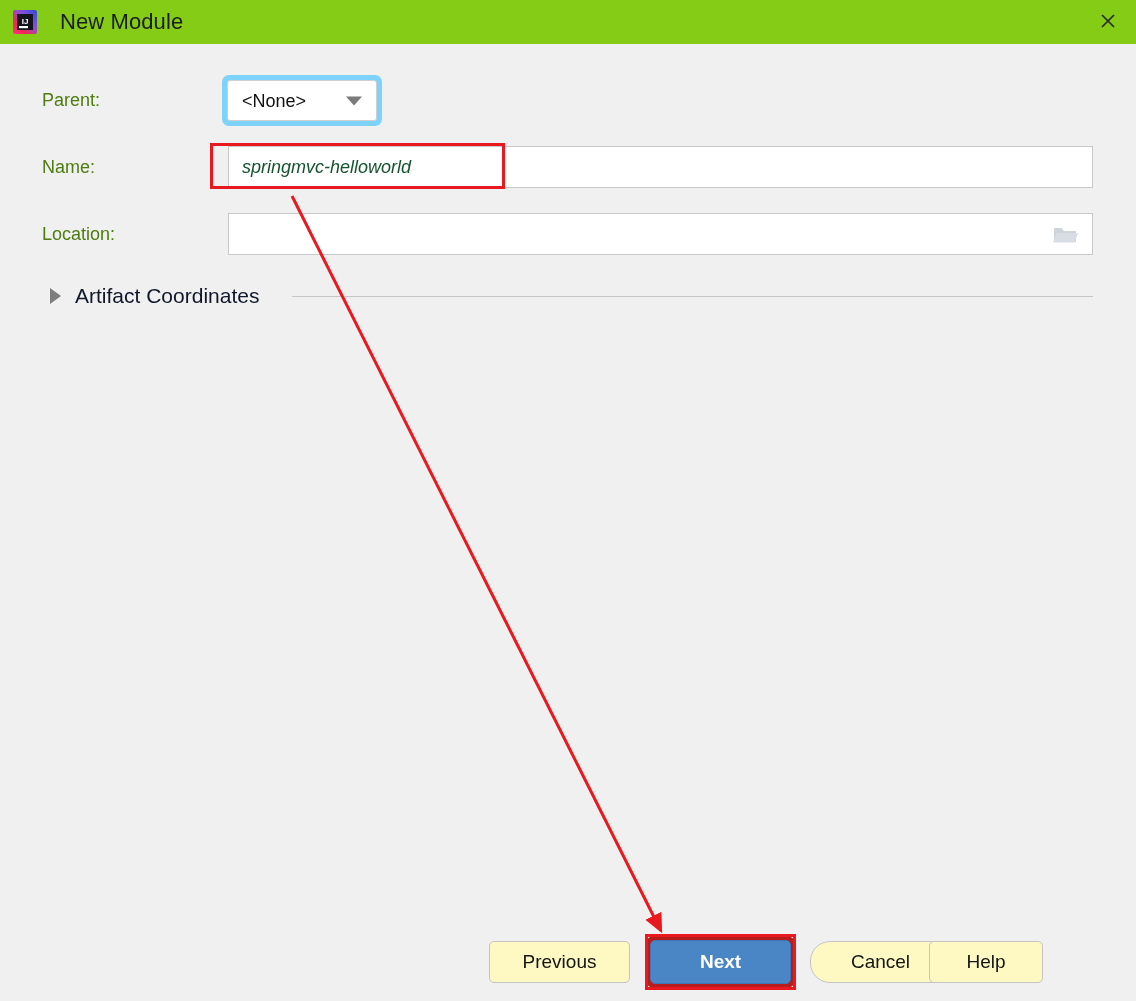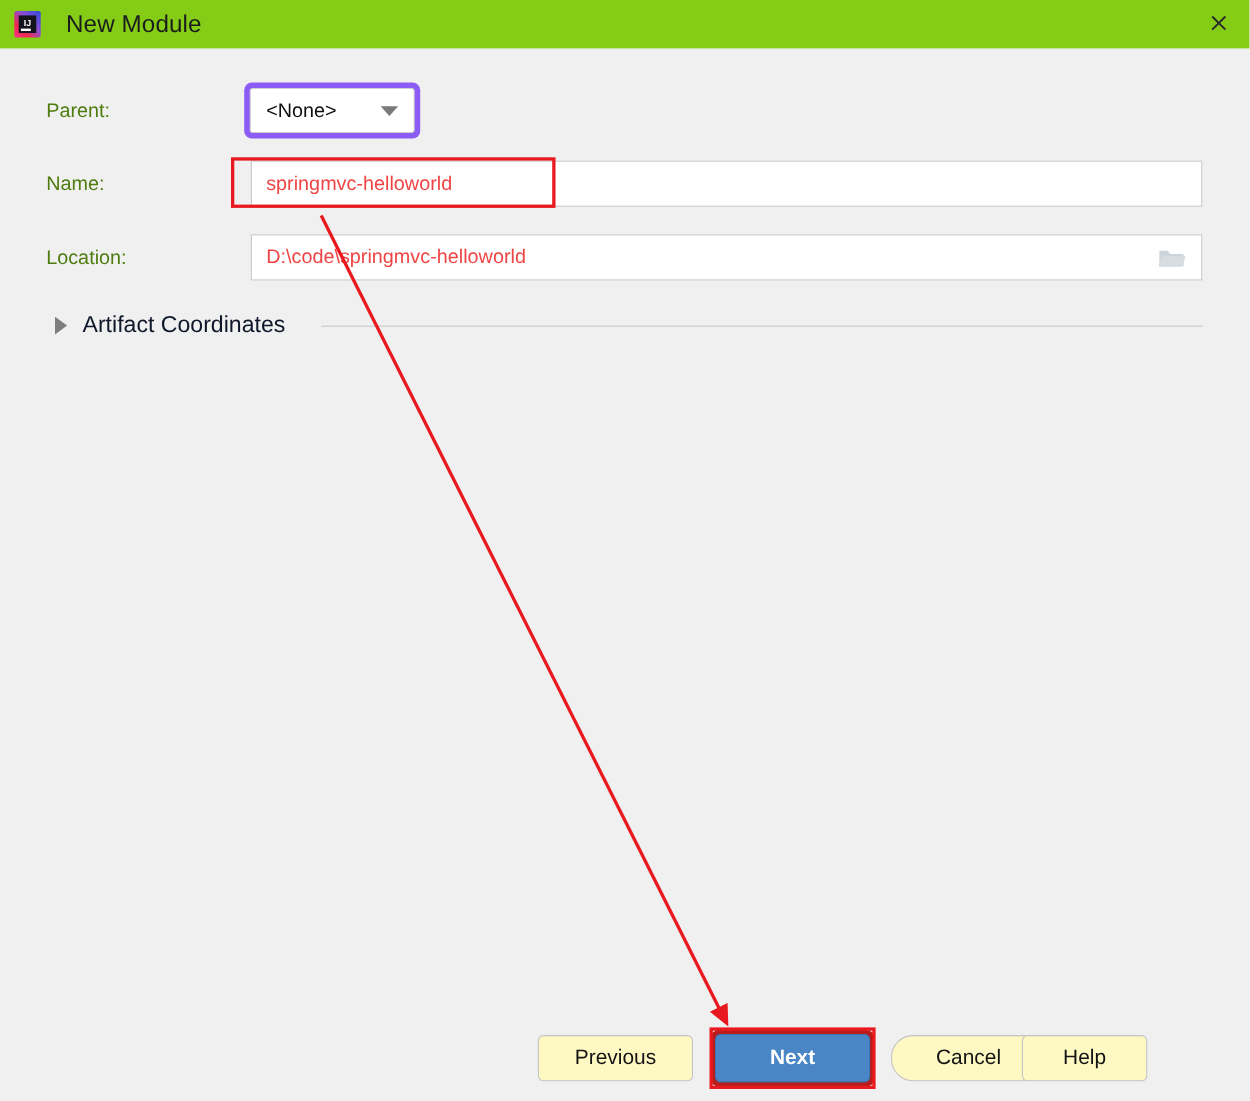--- a/index.html
+++ b/index.html
@@ -58,21 +58,21 @@
   }
   .label-parent   { top: 90px; }
   .label-name     { top: 157px; }
   .label-location { top: 224px; }
 
   
   .combo-focusring {
     position: absolute;
     left: 222px; top: 75px;
     width: 160px; height: 51px;
-    background: #8b5cf6;
+    background: #7dd3fc;
     border-radius: 7px;
     box-sizing: border-box;
     padding: 5px;
   }
   .combo-inner {
     width: 100%; height: 100%;
     background: #ffffff;
     border: 1px solid #cfcfcf;
     border-radius: 3px;
     box-sizing: border-box;
@@ -111,22 +111,23 @@
   }
   .input-location {
     left: 228px; top: 213px;
     width: 865px; height: 42px;
   }
   .input-value {
     position: absolute;
     left: 13px; top: 50%;
     transform: translateY(-50%);
     font-size: 18px;
-    color: #ef4444;
-    white-space: nowrap;
+    color: #14532d;
+    white-space: nowrap;
+    font-style: italic;
   }
   .folder-icon {
     position: absolute;
     right: 14px; top: 50%;
     transform: translateY(-50%);
     width: 26px; height: 22px;
     cursor: pointer;
   }
 
   
@@ -265,21 +266,20 @@
   </div>
 </div>
 
 <span class="field-label label-name">Name:</span>
 <div class="text-input input-name" placeholder="">
   <span class="input-value">springmvc-helloworld</span>
 </div>
 
 <span class="field-label label-location">Location:</span>
 <div class="text-input input-location" placeholder="">
-  <span class="input-value">D:\code\springmvc-helloworld</span>
   <span class="folder-icon">
     <svg width="26" height="22" viewBox="0 0 26 22">
       <path d="M2 5 L2 19 L24 19 L24 8 L12 8 L9.5 5 Z" fill="#cdd4da"></path>
       <path d="M4.5 10 L26 10 L22.5 19.5 L1 19.5 Z" fill="#d7dde2"></path>
     </svg>
   </span>
 </div>
 
 <div class="expander">
   <span class="expander-triangle"></span>

